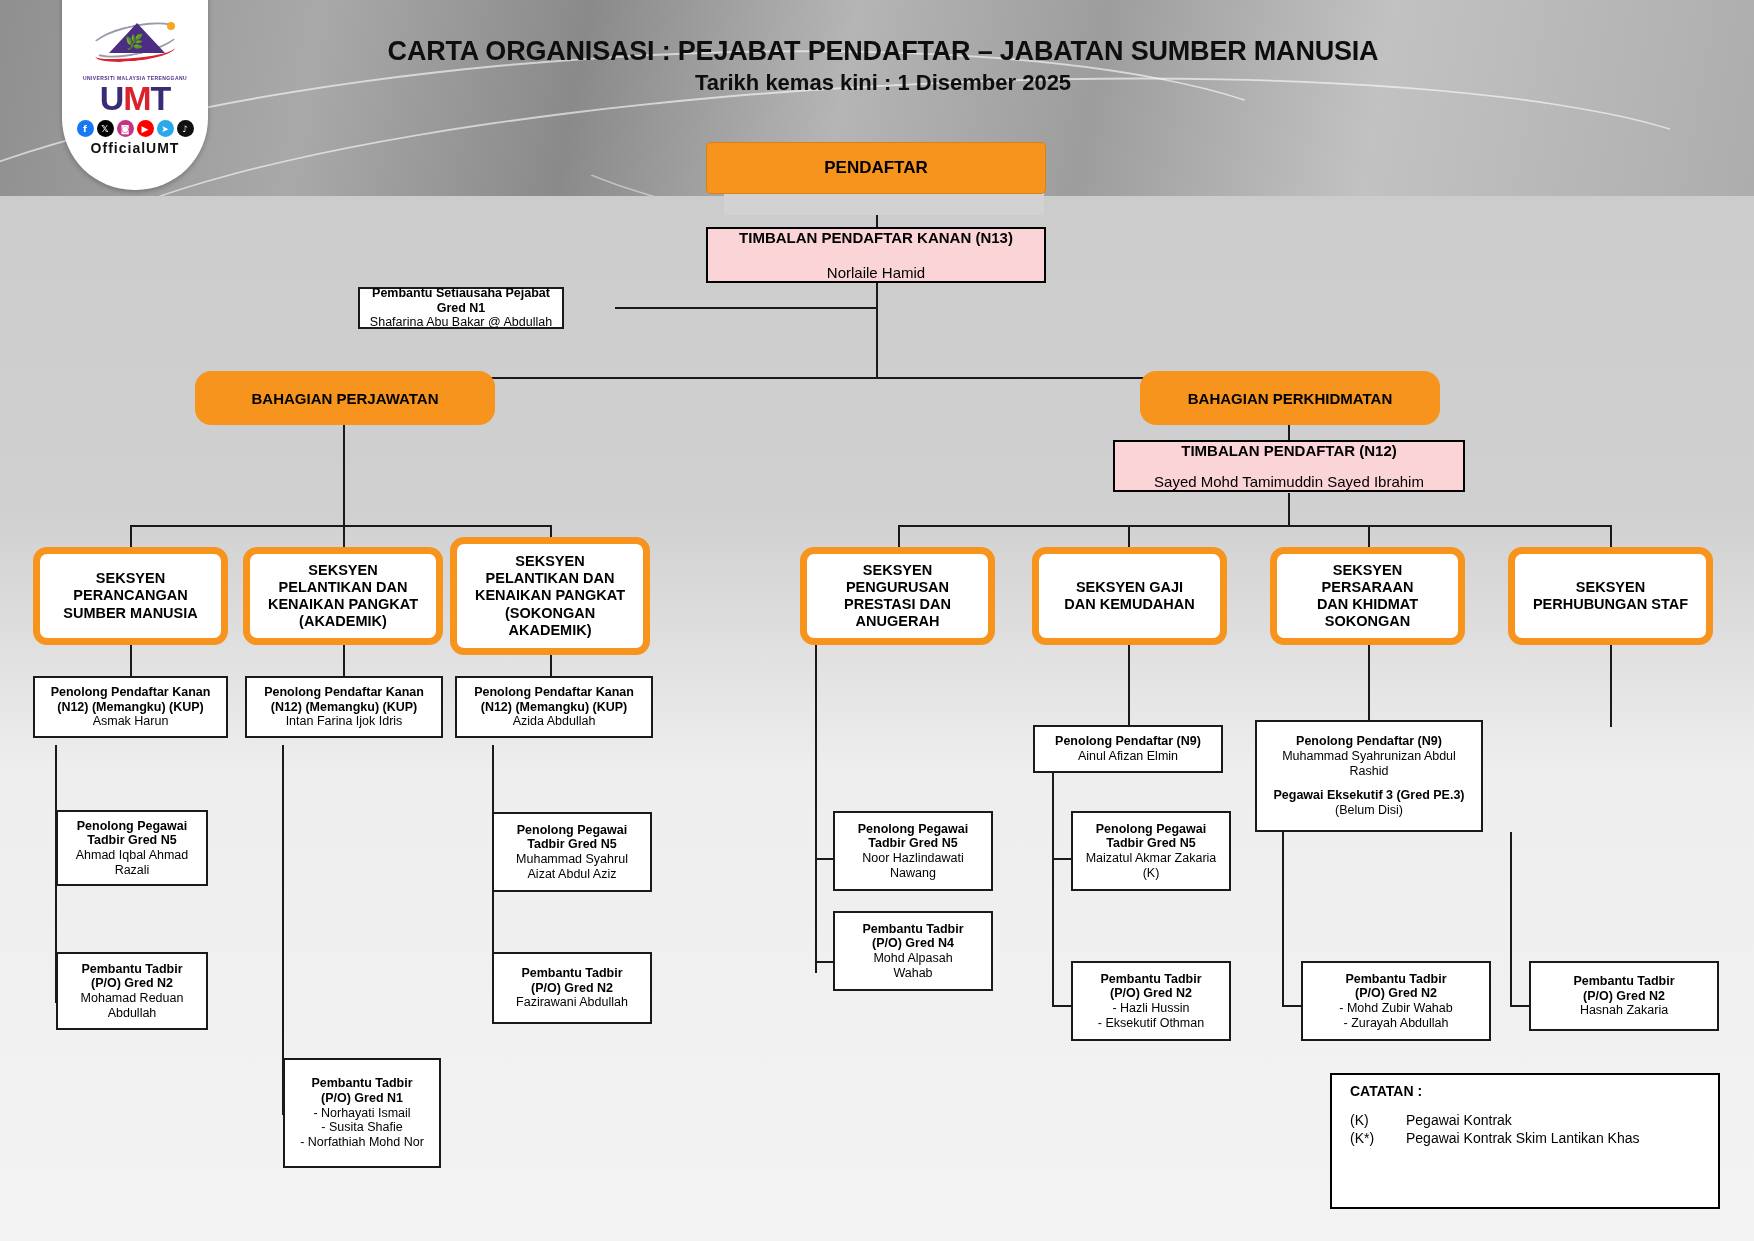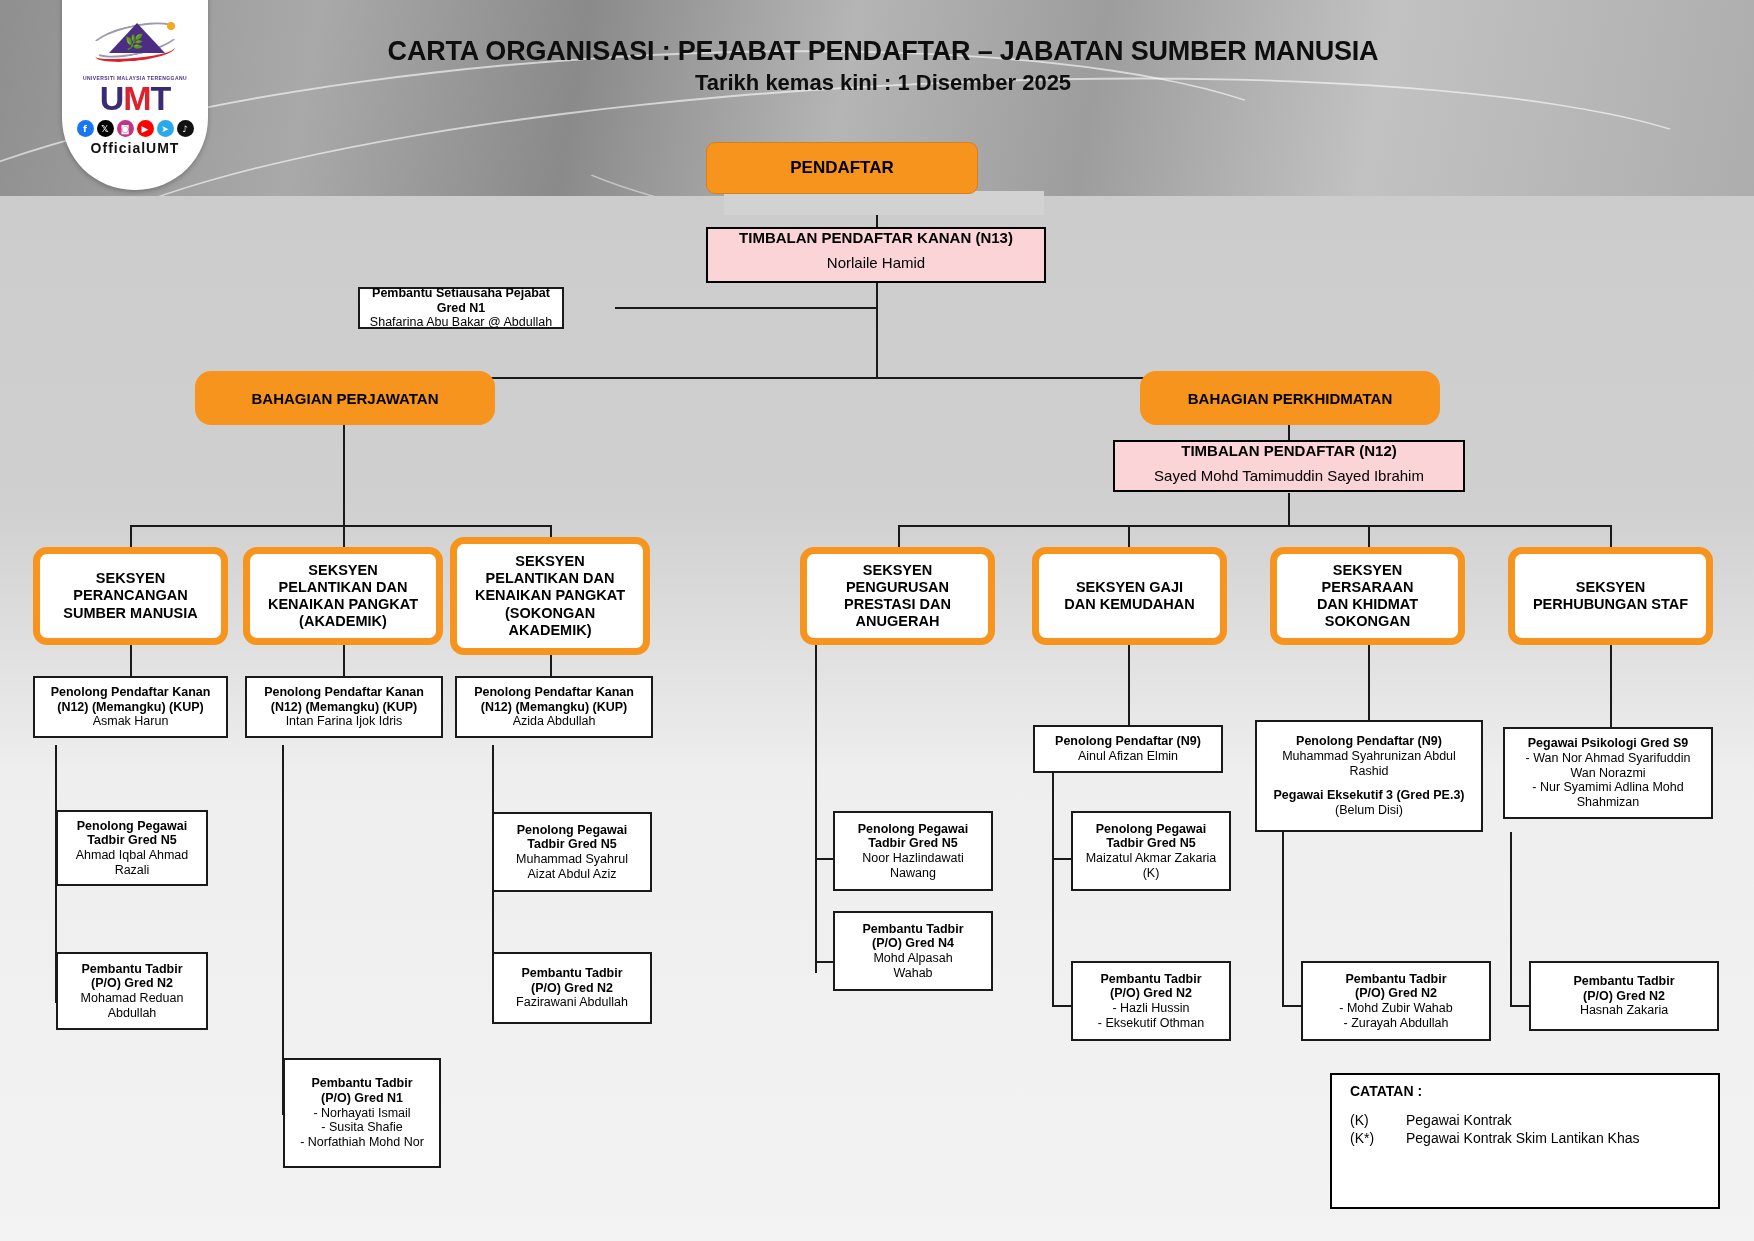--- a/index.html
+++ b/index.html
@@ -98,21 +98,21 @@
     display: flex; align-items: center; justify-content: center;
     font-weight: bold; color: #000; text-align: center;
   }
   .box-orange-round {
     background: #f7941d; border-radius: 16px;
     display: flex; align-items: center; justify-content: center;
     font-weight: bold; color: #000; text-align: center;
   }
   .box-pink {
     background: #fbd4d8; border: 2px solid #000;
-    display: flex; flex-direction: column; align-items: center; justify-content: flex-start;
+    display: flex; flex-direction: column; align-items: center; justify-content: space-between;
     text-align: center; color: #000; gap: 8px;
   }
   .box-section {
     background: #ffffff; border: 7px solid #f7941d; border-radius: 14px;
     display: flex; align-items: center; justify-content: center;
     font-weight: bold; text-align: center; color: #000; line-height: 1.18;
   }
   .box-white {
     background: #ffffff; border: 2px solid #1a1a1a;
     display: flex; flex-direction: column; align-items: center; justify-content: center;
@@ -223,21 +223,21 @@
 
   <div class="ln ln-v" style="left:1368px; top:645px; height:75px;"></div>
   <div class="ln ln-v" style="left:1282px; top:832px; height:173px;"></div>
   <div class="ln ln-h" style="left:1282px; top:1005px; width:19px;"></div>
 
   <div class="ln ln-v" style="left:1610px; top:645px; height:82px;"></div>
   <div class="ln ln-v" style="left:1510px; top:832px; height:173px;"></div>
   <div class="ln ln-h" style="left:1510px; top:1005px; width:19px;"></div>
 
   <div class="shadow-strip" style="left:724px; top:191px; width:320px; height:24px;"></div>
-  <div class="node box-orange-solid" style="left:706px; top:142px; width:272px; height:52px; font-size:17px;border-radius:9px;">
+  <div class="node box-orange-solid" style="left:706px; top:142px; width:340px; height:52px; font-size:17px;">
     <span>PENDAFTAR</span>
   </div>
 
   <div class="node box-pink" style="left:706px; top:227px; width:340px; height:56px; font-size:15px;">
     <div class="ttl">TIMBALAN PENDAFTAR KANAN (N13)</div>
     <div>Norlaile Hamid</div>
   </div>
 
   <div class="node box-white" style="left:358px; top:287px; width:206px; height:42px; font-size:12.5px;">
     <div class="ttl">Pembantu Setiausaha Pejabat Gred N1</div>
@@ -402,27 +402,20 @@
     <div class="ttl">Pegawai Eksekutif 3 (Gred PE.3)</div>
     <div>(Belum Disi)</div>
   </div>
   <div class="node box-white" style="left:1301px; top:961px; width:190px; height:80px; font-size:12.5px;">
     <div class="ttl">Pembantu Tadbir</div>
     <div class="ttl">(P/O) Gred N2</div>
     <div>- Mohd Zubir Wahab</div>
     <div>- Zurayah Abdullah</div>
   </div>
 
-  <div class="node box-white" style="left:1503px; top:727px; width:210px; height:92px; font-size:12.5px;">
-    <div class="ttl">Pegawai Psikologi Gred S9</div>
-    <div>- Wan Nor Ahmad Syarifuddin</div>
-    <div>Wan Norazmi</div>
-    <div>- Nur Syamimi Adlina Mohd</div>
-    <div>Shahmizan</div>
-  </div>
   <div class="node box-white" style="left:1529px; top:961px; width:190px; height:70px; font-size:12.5px;">
     <div class="ttl">Pembantu Tadbir</div>
     <div class="ttl">(P/O) Gred N2</div>
     <div>Hasnah Zakaria</div>
   </div>
 
   <div id="legend" style="left:1330px; top:1073px; width:390px; height:136px; padding:8px 0 0 18px;">
     <div class="lg-title">CATATAN :</div>
     <table>
       <tbody>

